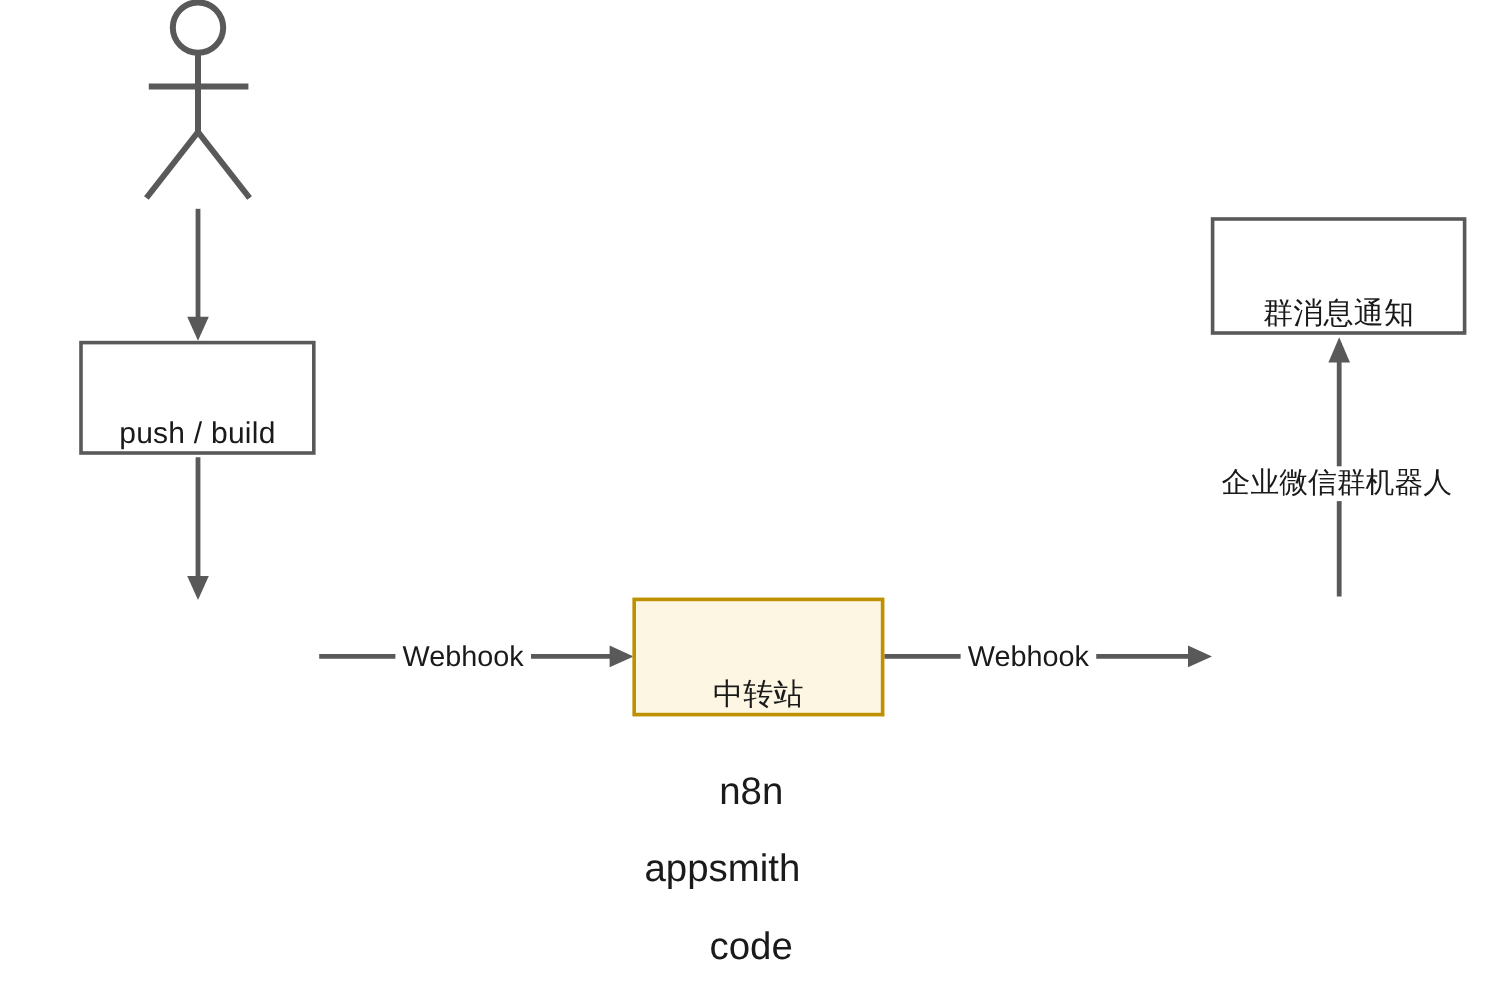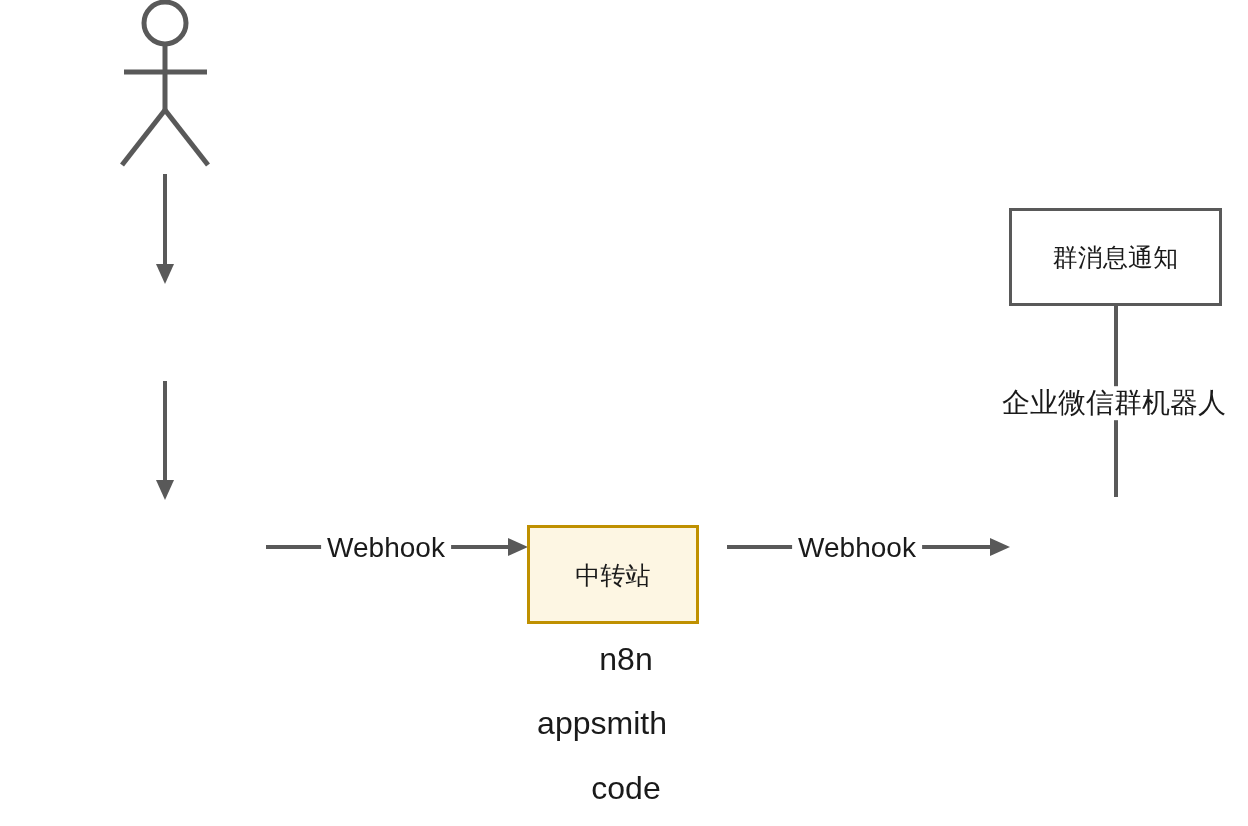--- a/index.html
+++ b/index.html
@@ -20,40 +20,39 @@
   }
   #diagram-svg {
     position: absolute;
     left: 0;
     top: 0;
   }
   .node-box {
     position: absolute;
     box-sizing: border-box;
     display: flex;
-    align-items: center;
+    align-items: flex-end;
     justify-content: center;
     border: 3px solid #595959;
     background: #ffffff;
     color: #1a1a1a;
     font-size: 25px;
     line-height: 1.2;
     letter-spacing: 0.2px;
     white-space: nowrap;
-    margin-top: 27px;
   }
   .node-box.highlight {
     border-color: #bf9000;
     background: #fdf6e3;
   }
   .edge-label {
     position: absolute;
     background: #ffffff;
     color: #1a1a1a;
-    font-size: 28px;
+    font-size: 24px;
     line-height: 1.2;
     white-space: nowrap;
     padding: 0 6px;
     transform: translate(-50%, -50%);
     text-align: center;
   }
   .free-label {
     position: absolute;
     color: #1a1a1a;
     font-size: 32px;
@@ -92,23 +91,26 @@
     <line x1="266" y1="547" x2="519" y2="547" stroke="#595959" stroke-width="4"></line>
     <path d="M 508 538 L 528 547 L 508 556 z" fill="#595959"></path>
 
     <line x1="727" y1="547" x2="1001" y2="547" stroke="#595959" stroke-width="4"></line>
     <path d="M 990 538 L 1010 547 L 990 556 z" fill="#595959"></path>
 
     <line x1="1116" y1="497" x2="1116" y2="290" stroke="#595959" stroke-width="4"></line>
     <path d="M 1107 302 L 1116 281 L 1125 302 z" fill="#595959"></path>
   </svg>
 
+  <div class="node-box" style="left:66px; top:284px; width:197px; height:95px;">
+    <span>push / build</span>
+  </div>
 
 
-  <div class="node-box highlight" style="left:527px; top:498px; width:172px; height:99px;">
+  <div class="node-box highlight" style="left:527px; top:498px; width:210px; height:99px;">
     <span>中转站</span>
   </div>
 
 
   <div class="node-box" style="left:1009px; top:181px; width:213px; height:98px;">
     <span>群消息通知</span>
   </div>
 
   <div class="edge-label" style="left:386px; top:548px;">Webhook</div>
 

